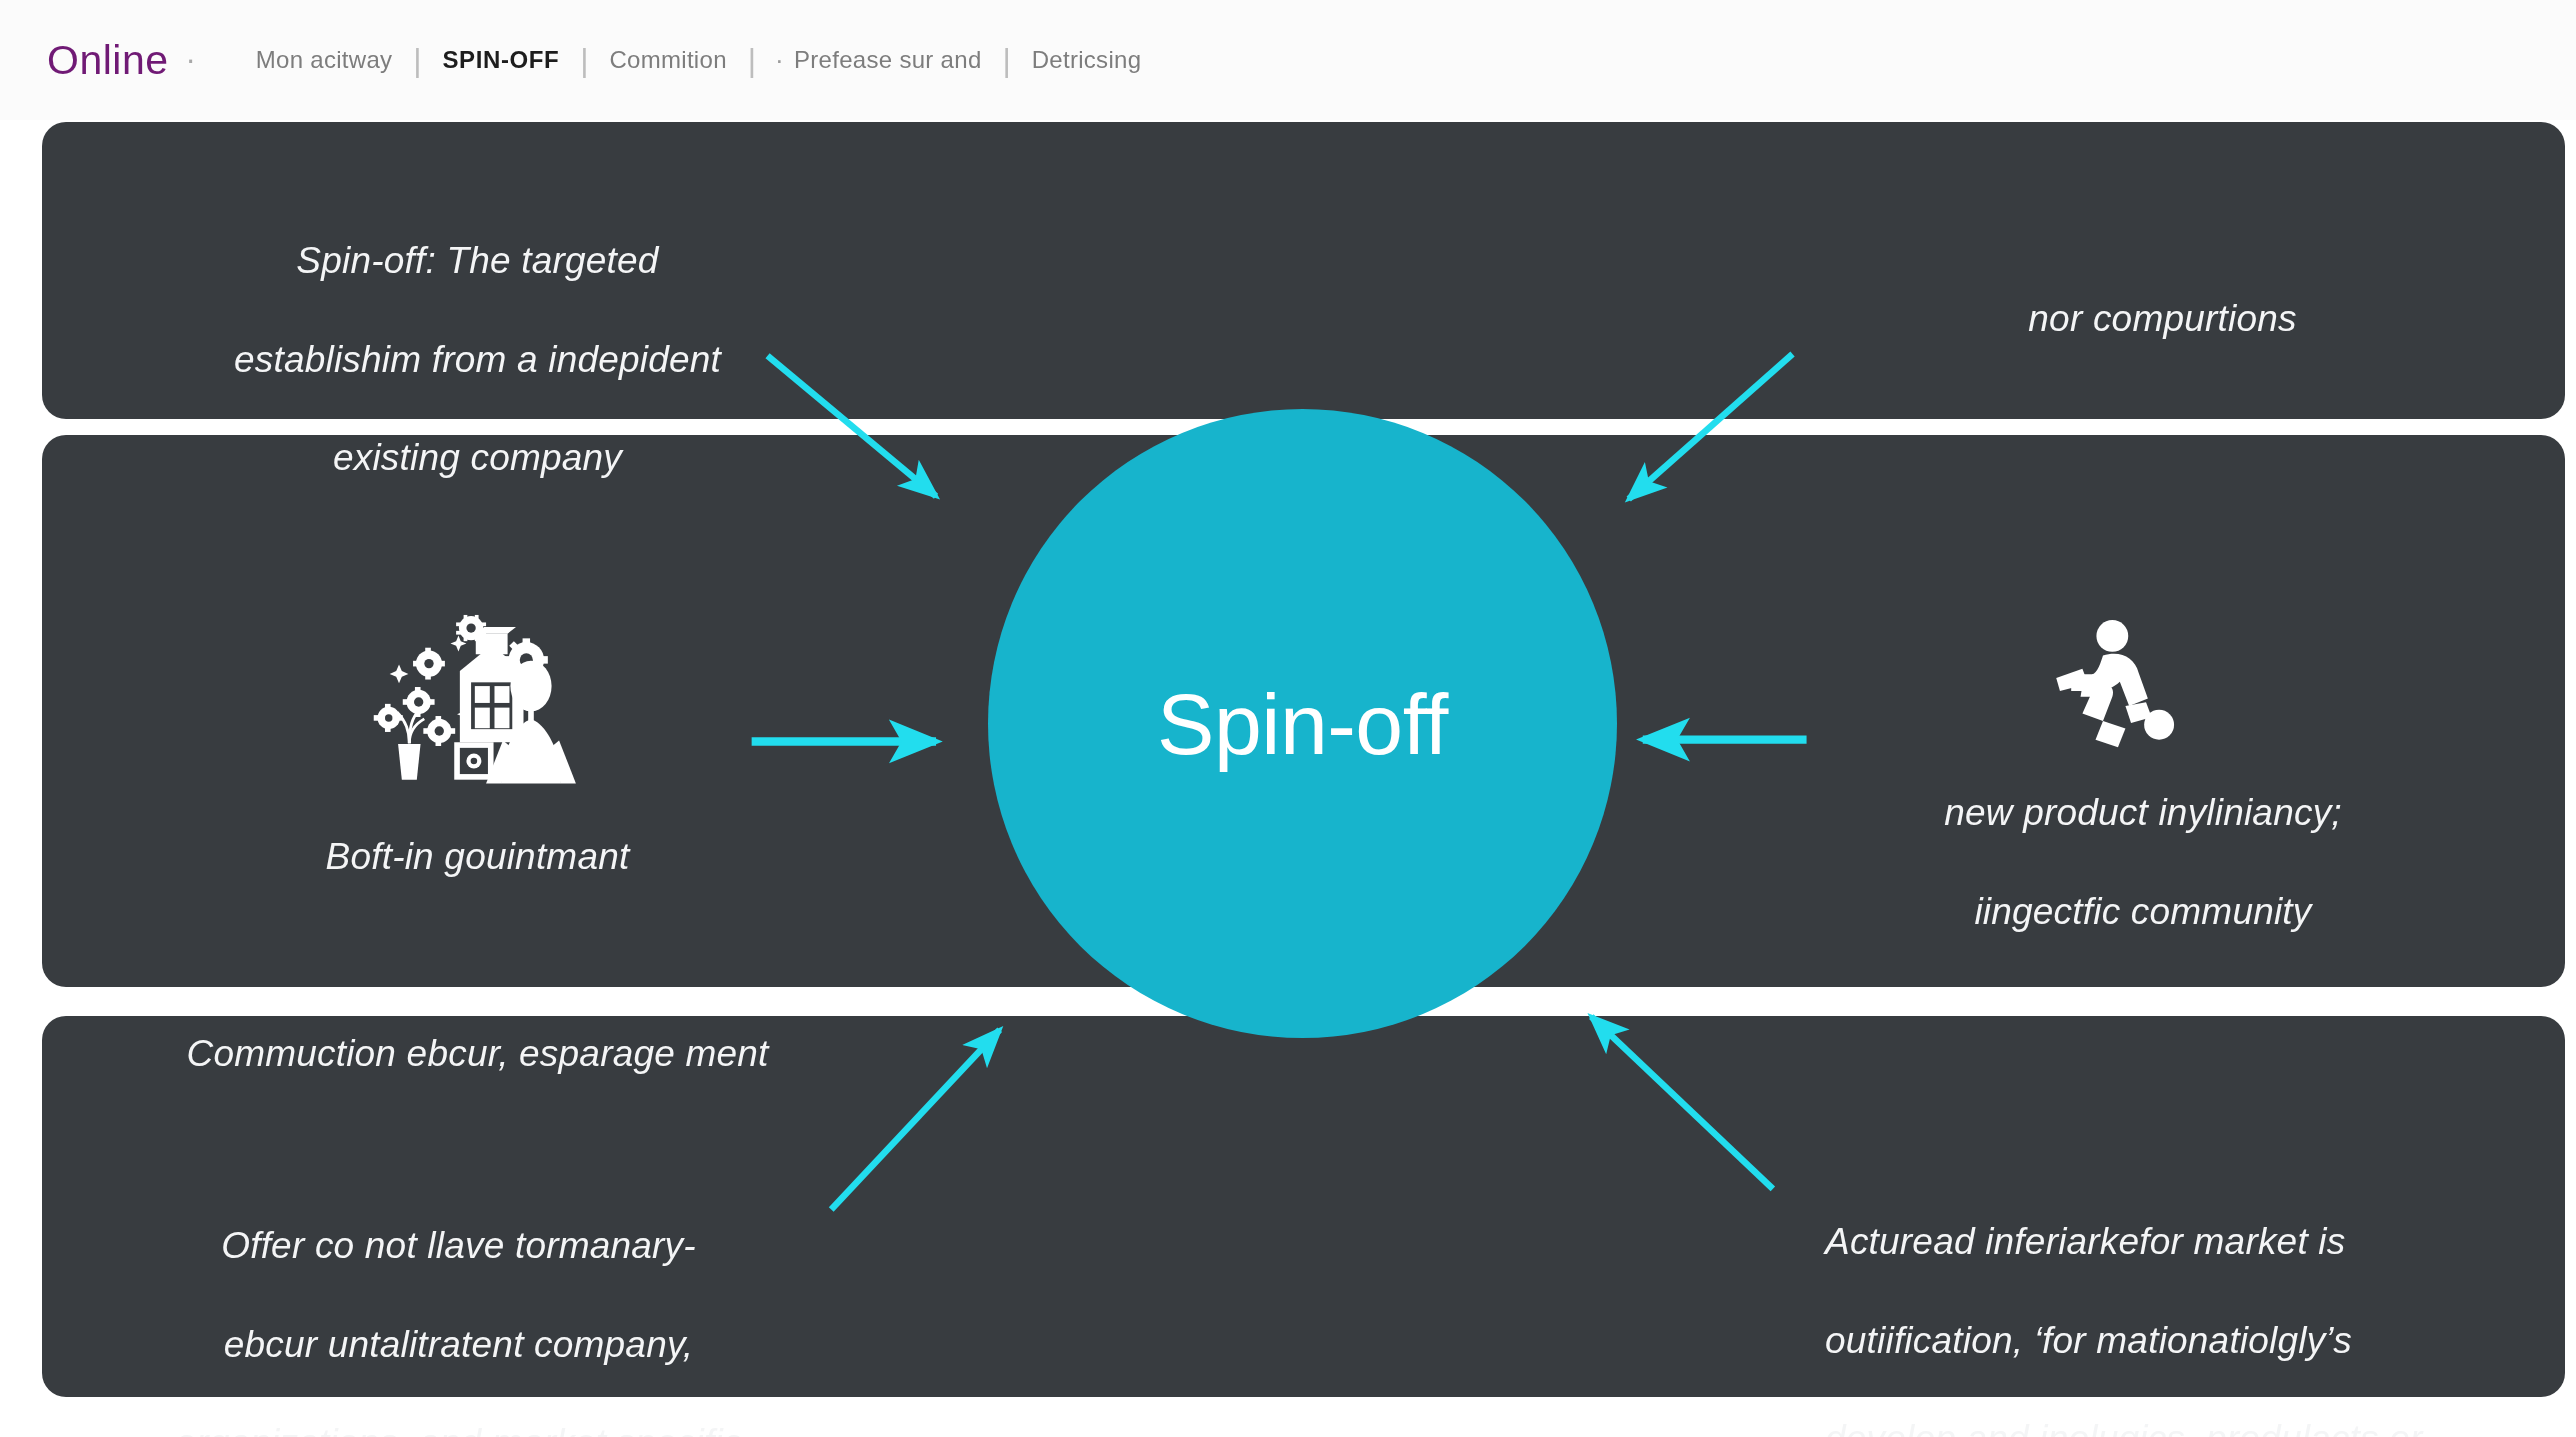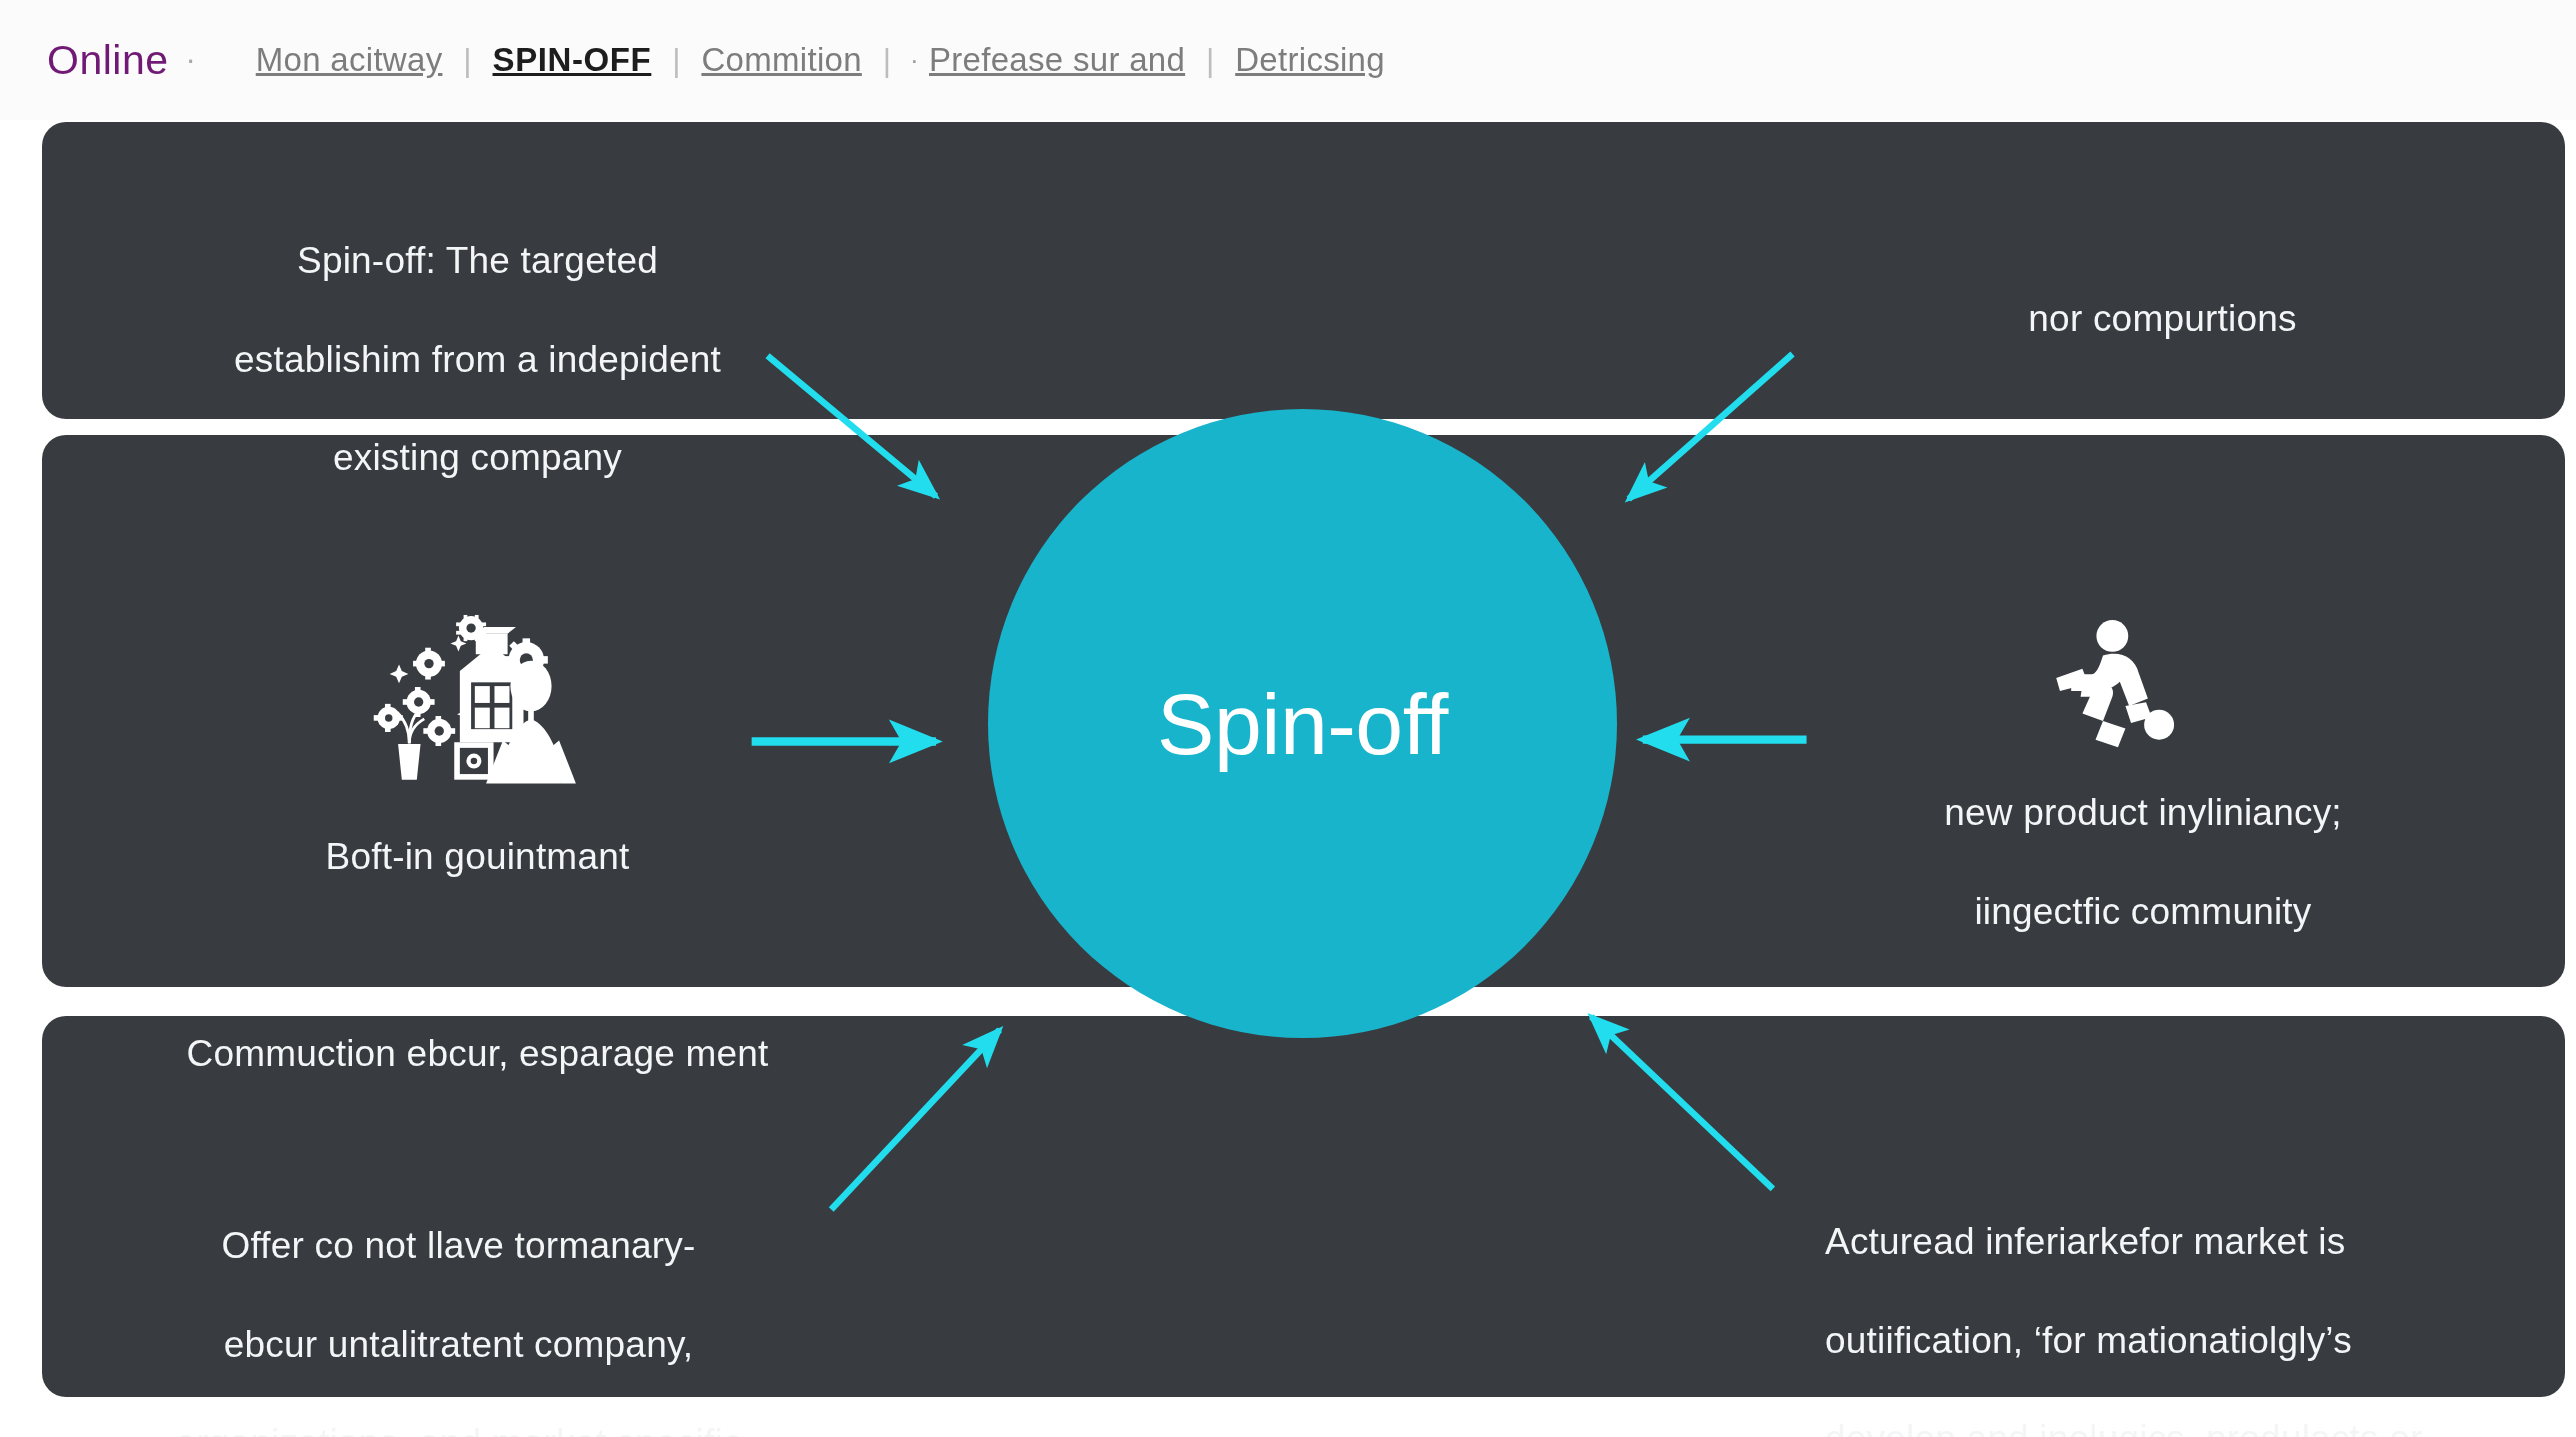--- a/index.html
+++ b/index.html
@@ -39,25 +39,24 @@
     color: #a8a8a8;
     margin-left: 17px;
   }
   .header-nav {
     display: flex;
     align-items: center;
     margin-left: 58px;
     white-space: nowrap;
   }
   .nav-item {
-    font-size: 33px;
+    font-size: 24px;
     color: #7d7d7d;
     letter-spacing: 0.3px;
     padding: 0 1.9px;
-    text-decoration: underline;
   }
   .nav-item.active {
     color: #1d1d1d;
     font-weight: bold;
     letter-spacing: 0.6px;
   }
   .nav-sep {
     font-size: 32px;
     color: #bdbdbd;
     margin: 0 19px;
@@ -92,21 +91,21 @@
     white-space: pre-line;
   }
 
   #txt-top-left     { left: 122px;  top: 187px; width: 711px; }
   #txt-top-right    { left: 1807px; top: 245px; width: 711px; }
   #txt-mid-left     { left: 131px;  top: 783px; width: 693px; }
   #txt-mid-right    { left: 1853px; top: 739px; width: 580px; }
   #txt-bottom-left  { left: 84px;   top: 1172px; width: 749px; }
   #txt-bottom-right { left: 1825px; top: 1168px; width: 693px; text-align: left;}
 
-  .txt-line { display: block; }
+  .txt-line { display: block; font-style: italic; }
 
   
   .icon-wrap {
     position: absolute;
   }
   #icon-mid-left  { left: 370px;  top: 613px; width: 234px; height: 178px; }
   #icon-mid-right { left: 2045px; top: 620px; width: 159px; height: 131px; }
 
   
   #center-circle {

